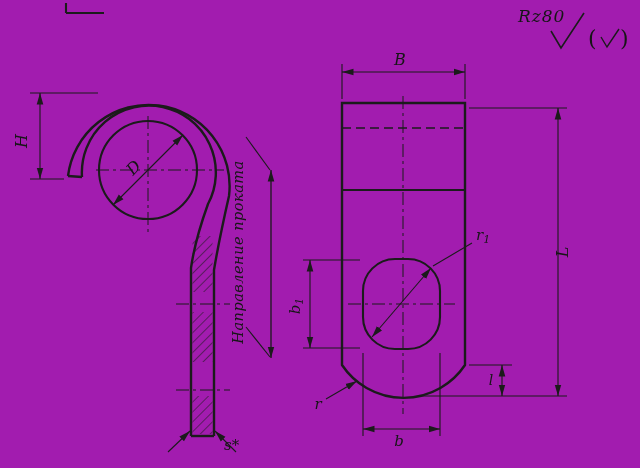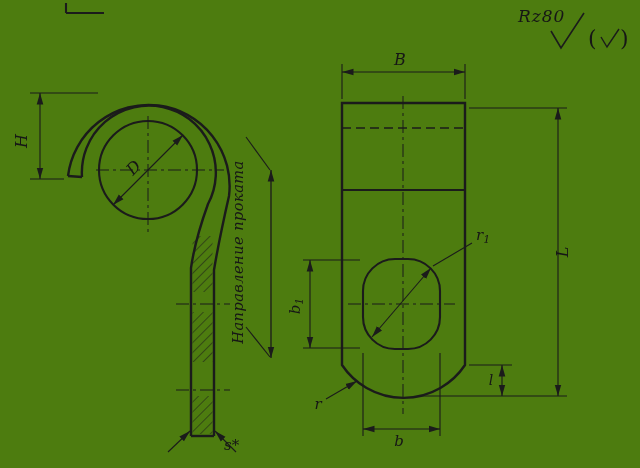--- a/index.html
+++ b/index.html
@@ -1,19 +1,19 @@
 <!DOCTYPE html>
 <html><head>
 <meta charset="utf-8">
 <style>
   html,body{margin:0;padding:0;background:#d8d8d8;}
   .sheet{
     position:relative;
     width:640px;height:468px;
-    background:#4d7c0f;
+    background:#a21caf;
     overflow:hidden;
     font-family:"DejaVu Serif", serif;
   }
   svg{display:block}
   svg text{
     font-family:"DejaVu Serif", serif;
     font-style:italic;
     fill:#161616;
   }
   svg text.upright{font-style:normal;}

